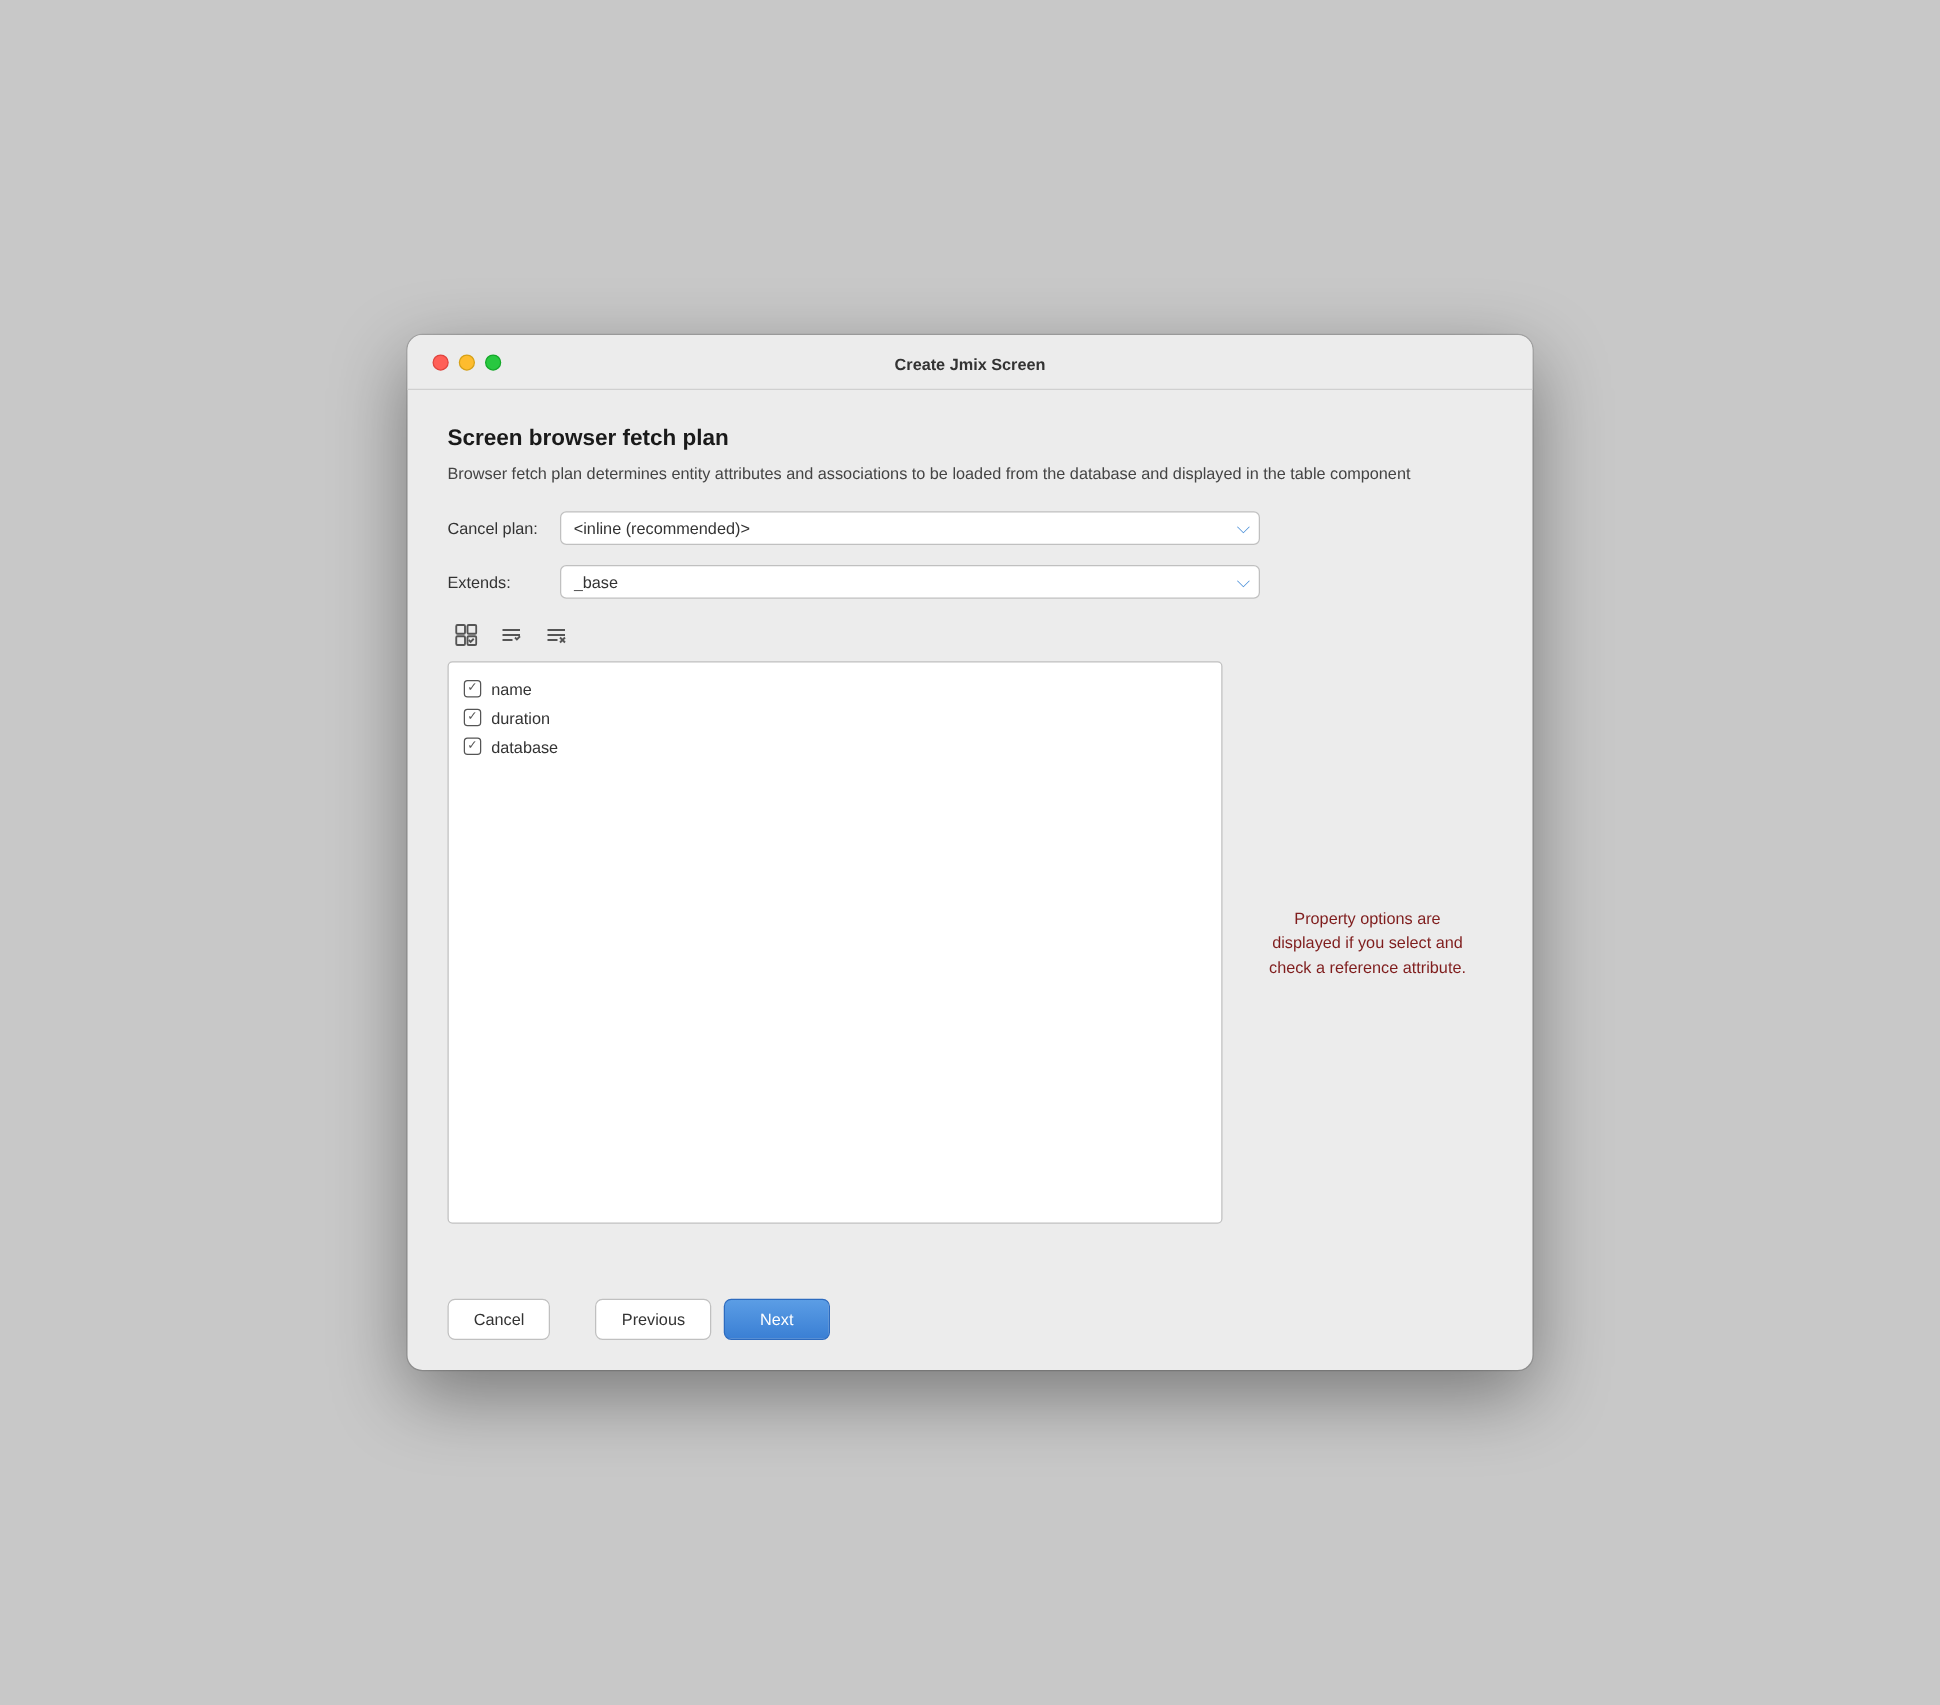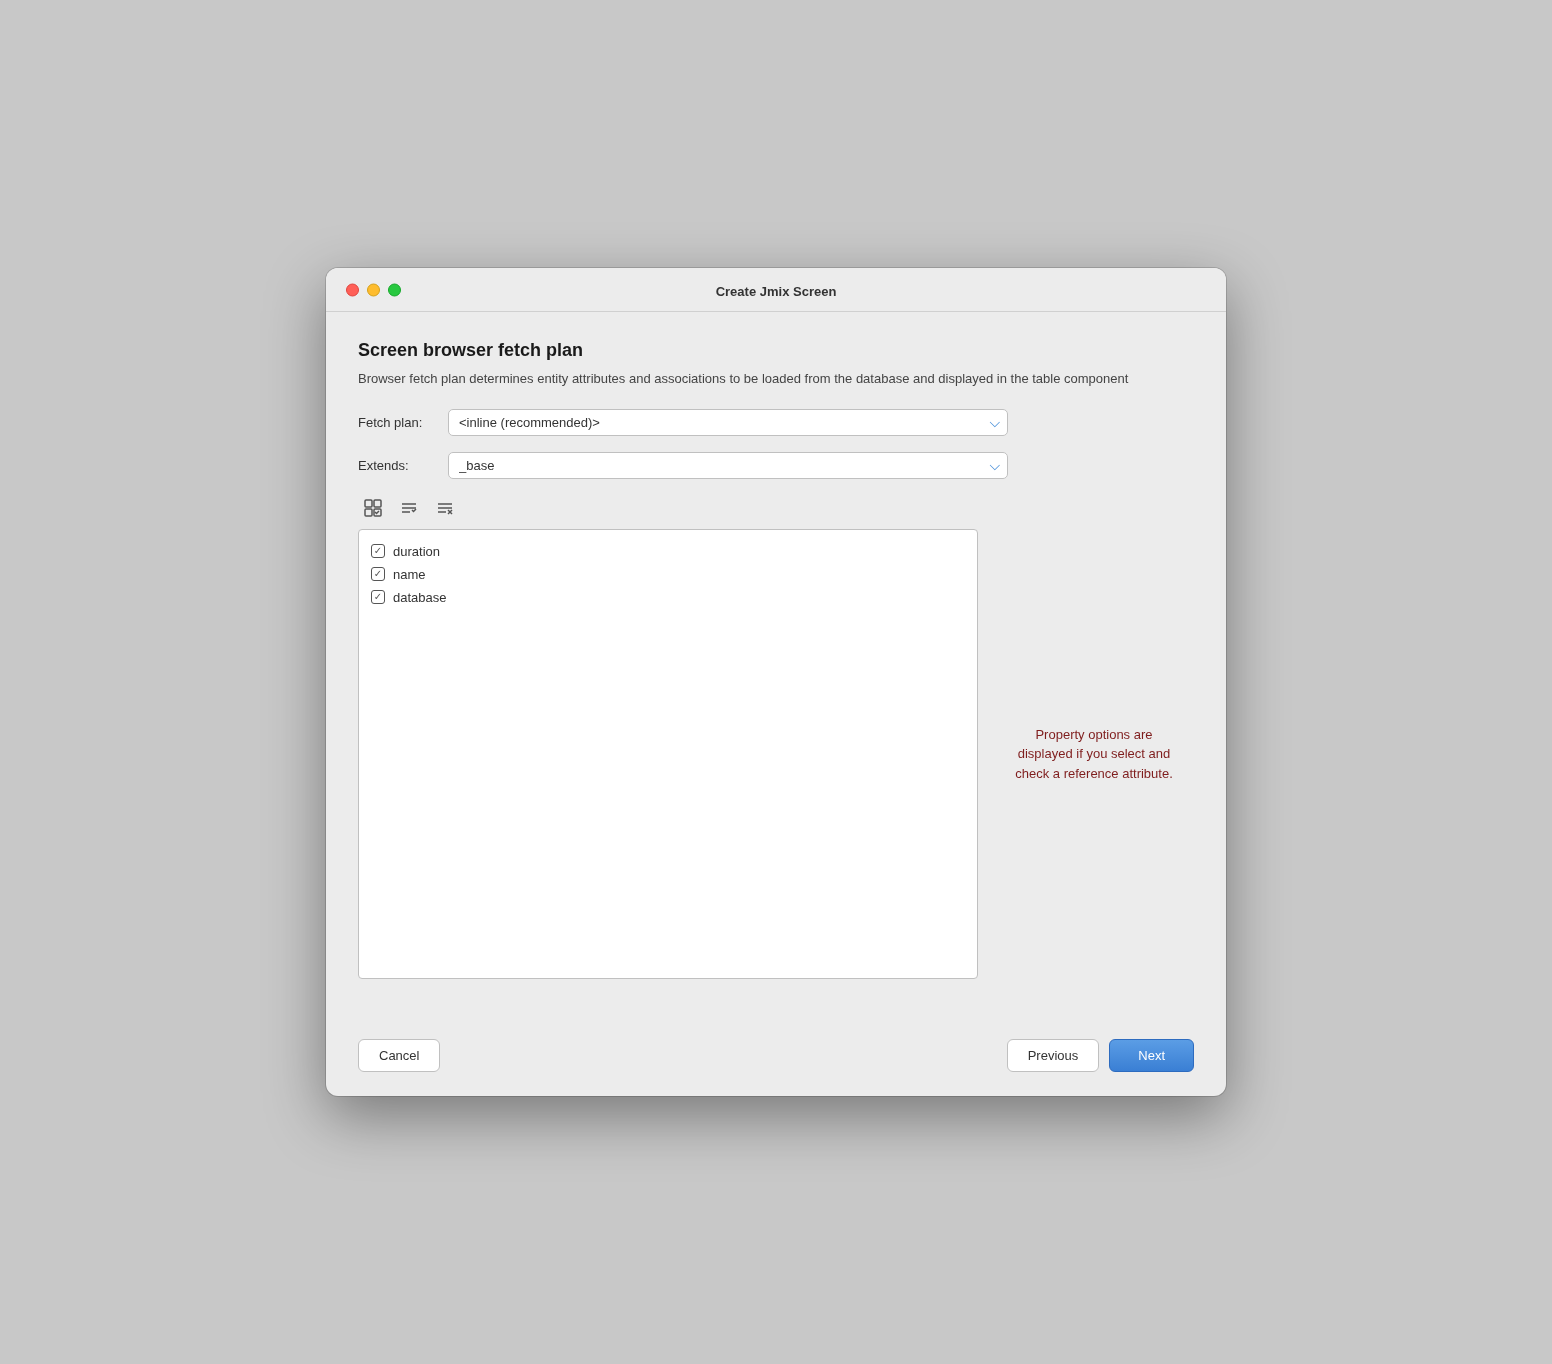--- a/index.html
+++ b/index.html
@@ -206,21 +206,20 @@
     .property-hint {
       font-size: 13px;
       color: #7f1d1d;
       text-align: center;
       line-height: 1.5;
     }
 
     .dialog-footer {
       display: flex;
       align-items: center;
-      justify-content: space-between;
       padding: 12px 32px 24px 32px;
     }
 
     .btn-cancel {
       background: white;
       border: 1px solid #c0c0c0;
       border-radius: 6px;
       padding: 8px 20px;
       font-size: 13px;
       cursor: pointer;
@@ -273,21 +272,21 @@
       <button class="window-btn btn-maximize"></button>
     </div>
     <span class="title-text">Create Jmix Screen</span>
   </div>
 
   <div class="dialog-content">
     <h2 class="section-title">Screen browser fetch plan</h2>
     <p class="section-description">Browser fetch plan determines entity attributes and associations to be loaded from the database and displayed in the table component</p>
 
     <div class="form-row">
-      <span class="form-label">Fetch plan:</span>
+      <span class="form-label">Cancel plan:</span>
       <div class="select-wrapper">
         <select class="form-select"><option>&lt;inline (recommended)&gt;</option><option>_base</option><option>_local</option><option>_minimal</option></select>
         <span class="select-arrow">⌵</span>
       </div>
     </div>
 
     <div class="form-row">
       <span class="form-label">Extends:</span>
       <div class="select-wrapper">
         <select class="form-select"><option>_base</option><option>_local</option><option>_minimal</option></select>
@@ -322,25 +321,25 @@
           <line x1="16" y1="11" x2="12" y2="15" stroke="#555" stroke-width="1.5"></line>
         </svg>
       </button>
     </div>
 
     <div class="content-area">
 
       <div class="attributes-panel">
         <div class="attribute-item">
           <div class="checkbox-icon checked"></div>
-          <span class="attribute-name">duration</span>
+          <span class="attribute-name">name</span>
         </div>
         <div class="attribute-item">
           <div class="checkbox-icon checked"></div>
-          <span class="attribute-name">name</span>
+          <span class="attribute-name">duration</span>
         </div>
         <div class="attribute-item">
           <div class="checkbox-icon checked"></div>
           <span class="attribute-name">database</span>
         </div>
       </div>
 
       <div class="property-options-panel">
         <p class="property-hint">Property options are displayed if you select and check a reference attribute.</p>
       </div>

